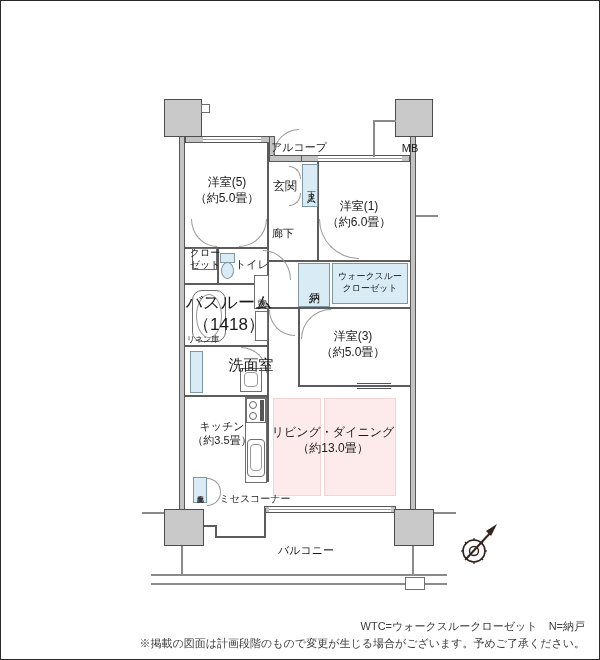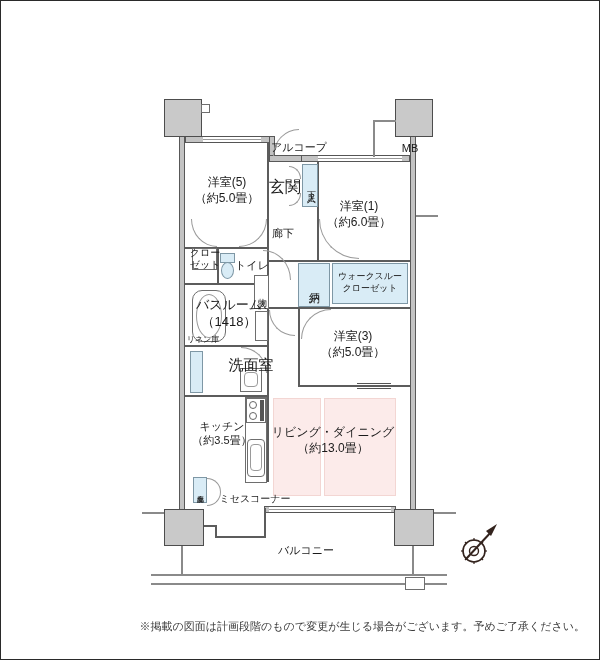--- a/index.html
+++ b/index.html
@@ -146,47 +146,47 @@
     </svg>
   </div>
 
   <div class="lbl" style="left:226px;top:190px;font-size:12px;">
     <span>洋室(5)</span>
       <span>（約5.0畳）</span>
   </div>
   <div class="lbl" style="left:298px;top:146px;font-size:11px;">
     <span>アルコープ</span>
   </div>
-  <div class="lbl" style="left:284px;top:186px;font-size:16px;">
+  <div class="lbl" style="left:284px;top:186px;font-size:12px;">
     <span>玄関</span>
   </div>
   <div class="vlbl" style="left:310px;top:185px;font-size:9px;">下足入</div>
   <div class="lbl" style="left:391px;top:147px;font-size:11px;margin-left:18px;">
     <span>MB</span>
   </div>
   <div class="lbl" style="left:358px;top:214px;font-size:12px;">
     <span>洋室(1)</span>
       <span>（約6.0畳）</span>
   </div>
   <div class="lbl" style="left:282px;top:232px;font-size:11px;">
     <span>廊下</span>
   </div>
   <div class="lbl" style="left:204px;top:258px;font-size:10px;line-height:1.2;">
     <span>クロー</span>
       <span>ゼット</span>
   </div>
-  <div class="lbl" style="left:251px;top:264px;font-size:11px;">
+  <div class="lbl" style="left:251px;top:264px;font-size:11px;font-family:Liberation Mono, monospace;">
     <span>トイレ</span>
   </div>
   <div class="vlbl" style="left:313px;top:284px;font-size:11px;">納戸</div>
   <div class="lbl" style="left:369px;top:282px;font-size:9px;line-height:1.3;">
     <span>ウォークスルー</span>
       <span>クローゼット</span>
   </div>
-  <div class="lbl" style="left:228px;top:313px;font-size:13px;">
+  <div class="lbl" style="left:228px;top:313px;font-size:17px;">
     <span>バスルーム</span>
       <span>（1418）</span>
   </div>
   <div class="vlbl" style="left:261px;top:291px;font-size:9px;">物入</div>
   <div class="lbl" style="left:352px;top:344px;font-size:12px;">
     <span>洋室(3)</span>
       <span>（約5.0畳）</span>
   </div>
   <div class="lbl" style="left:202px;top:339px;font-size:8px;">
     <span>リネン庫</span>
@@ -204,16 +204,17 @@
   </div>
   <div class="vlbl" style="left:199px;top:489px;font-size:7px;letter-spacing:0;">食品庫</div>
   <div class="lbl" style="left:254px;top:497px;font-size:10px;">
     <span>ミセスコーナー</span>
   </div>
   <div class="lbl" style="left:305px;top:549px;font-size:11px;">
     <span>バルコニー</span>
   </div>
 
   <div class="footer">
+    <div>WTC=ウォークスルークローゼット　N=納戸</div>
     <div>※掲載の図面は計画段階のもので変更が生じる場合がございます。予めご了承ください。</div>
   </div>
 
 </div>
 
 </body></html>

